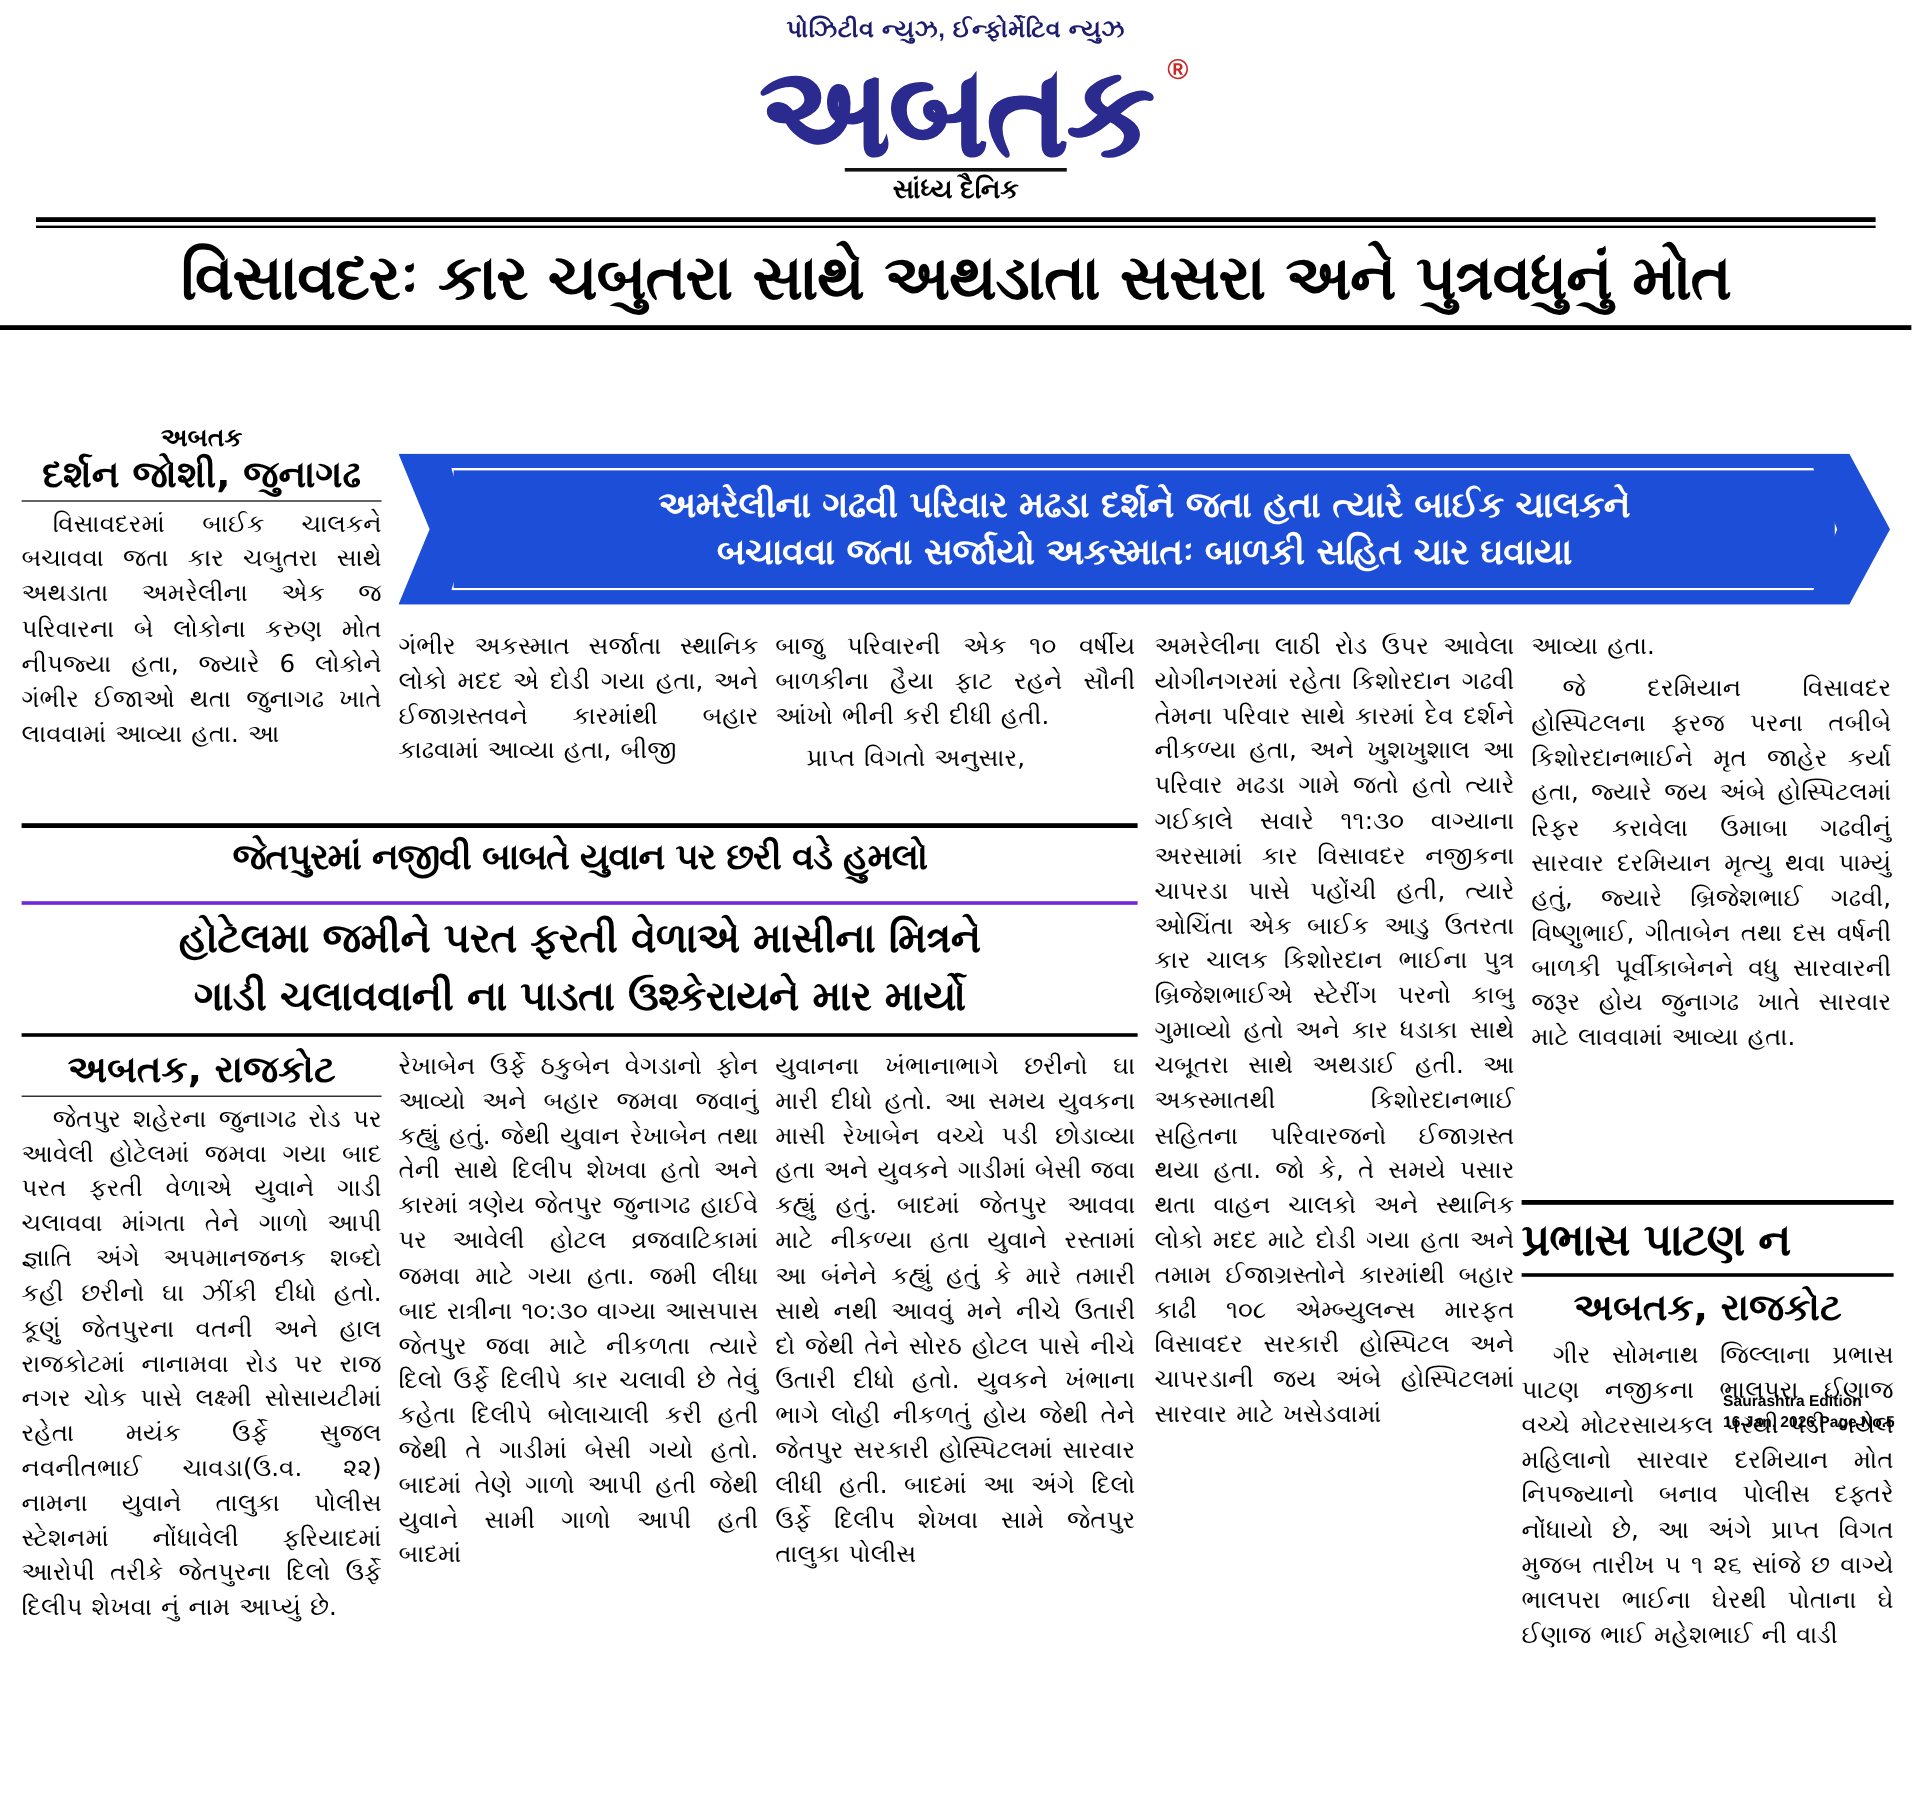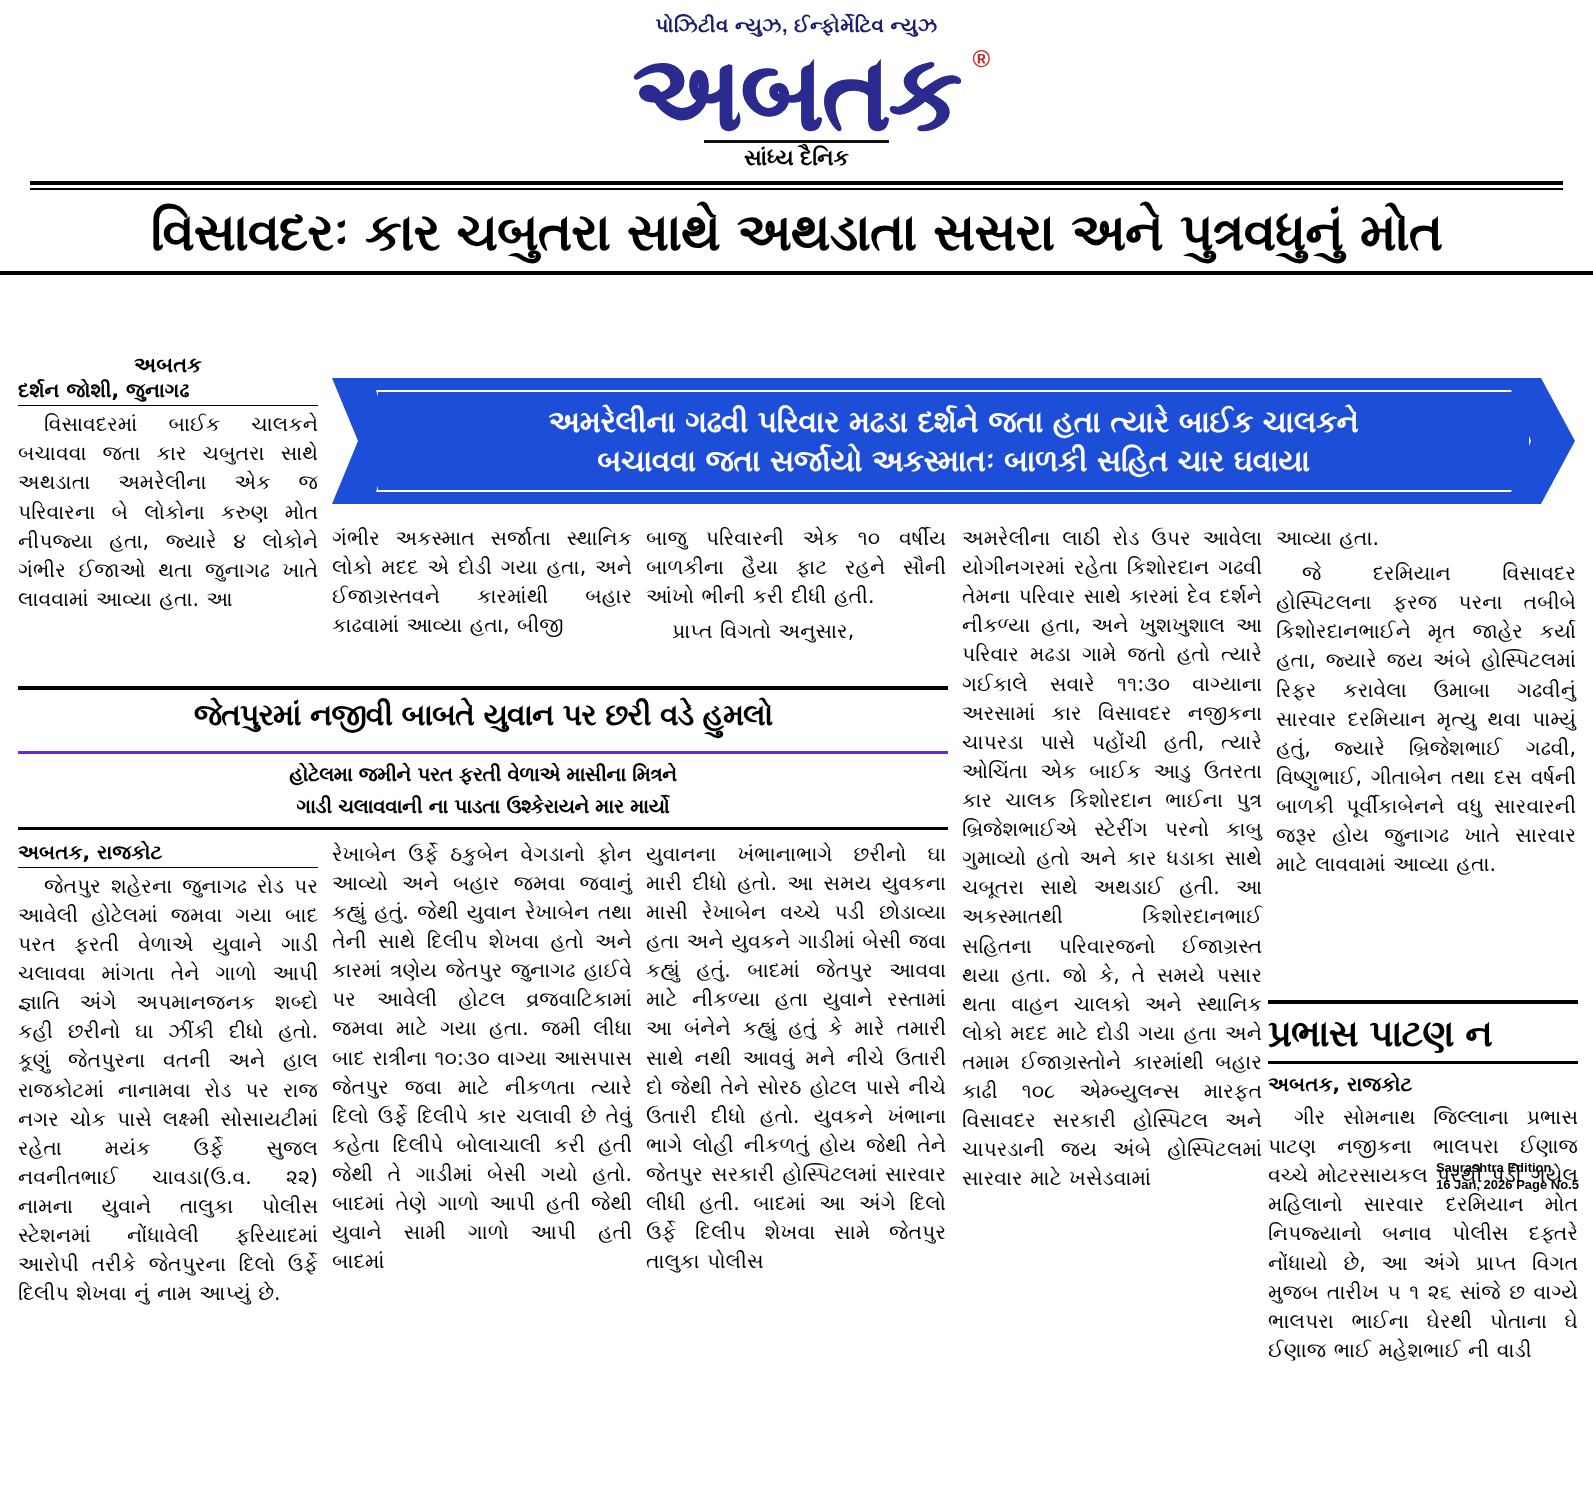--- a/index.html
+++ b/index.html
@@ -98,23 +98,24 @@
   .col-e { width: 300px; }
 
   .byline-tag {
     text-align: center;
     font-family: "DejaVu Sans", sans-serif;
     font-weight: bold;
     font-size: 21px;
     line-height: 1.25;
   }
   .byline-name {
-    font-family: "DejaVu Sans", sans-serif;
-    font-weight: bold;
-    font-size: 20px;
+    text-align: center;
+    font-family: "DejaVu Sans", sans-serif;
+    font-weight: bold;
+    font-size: 31px;
     margin-bottom: 4px;
     border-bottom: 1px solid #000;
     padding-bottom: 3px;
   }
   p.body {
     font-family: "DejaVu Sans", sans-serif;
     font-size: 20.5px;
     line-height: 1.42;
     text-align: justify;
     margin: 0 0 6px 0;
@@ -163,21 +164,21 @@
     text-align: center;
     line-height: 1.1;
     letter-spacing: -1px;
     padding-bottom: 20px;
     border-bottom: 3px solid #6d28d9;
     white-space: nowrap;
   }
   .sec-head-2 {
     font-family: "DejaVu Sans", sans-serif;
     font-weight: bold;
-    font-size: 20px;
+    font-size: 34px;
     text-align: center;
     line-height: 1.22;
     padding-top: 8px;
     letter-spacing: -0.5px;
   }
 
   
   .lower-left {
     position: absolute;
     left: 18px;
@@ -272,21 +273,21 @@
     </div>
     <hr class="mast-rule">
     <hr class="mast-rule2">
   </div>
 
   <div class="main-headline">વિસાવદરઃ કાર ચબુતરા સાથે અથડાતા સસરા અને પુત્રવધુનું મોત</div>
 
   <div class="upper-left">
     <div class="byline-tag">અબતક</div>
     <div class="byline-name">દર્શન જોશી, જુનાગઢ</div>
-    <p class="body indent">વિસાવદરમાં બાઈક ચાલકને બચાવવા જતા કાર ચબુતરા સાથે અથડાતા અમરેલીના એક જ પરિવારના બે લોકોના કરુણ મોત નીપજ્યા હતા, જ્યારે ૪ લોકોને ગંભીર ઈજાઓ થતા જુનાગઢ ખાતે લાવવામાં આવ્યા હતા. આ</p>
+    <p class="body indent">વિસાવદરમાં બાઈક ચાલકને બચાવવા જતા કાર ચબુતરા સાથે અથડાતા અમરેલીના એક જ પરિવારના બે લોકોના કરુણ મોત નીપજ્યા હતા, જ્યારે 6 લોકોને ગંભીર ઈજાઓ થતા જુનાગઢ ખાતે લાવવામાં આવ્યા હતા. આ</p>
   </div>
 
   <div class="banner-zone">
     <div class="banner-wrap">
       <div class="banner">
         <div class="banner-inner">
           <div class="banner-line">અમરેલીના ગઢવી પરિવાર મઢડા દર્શને જતા હતા ત્યારે બાઈક ચાલકને</div>
           <div class="banner-line">બચાવવા જતા સર્જાયો અકસ્માતઃ બાળકી સહિત ચાર ઘવાયા</div>
         </div>
       </div>

